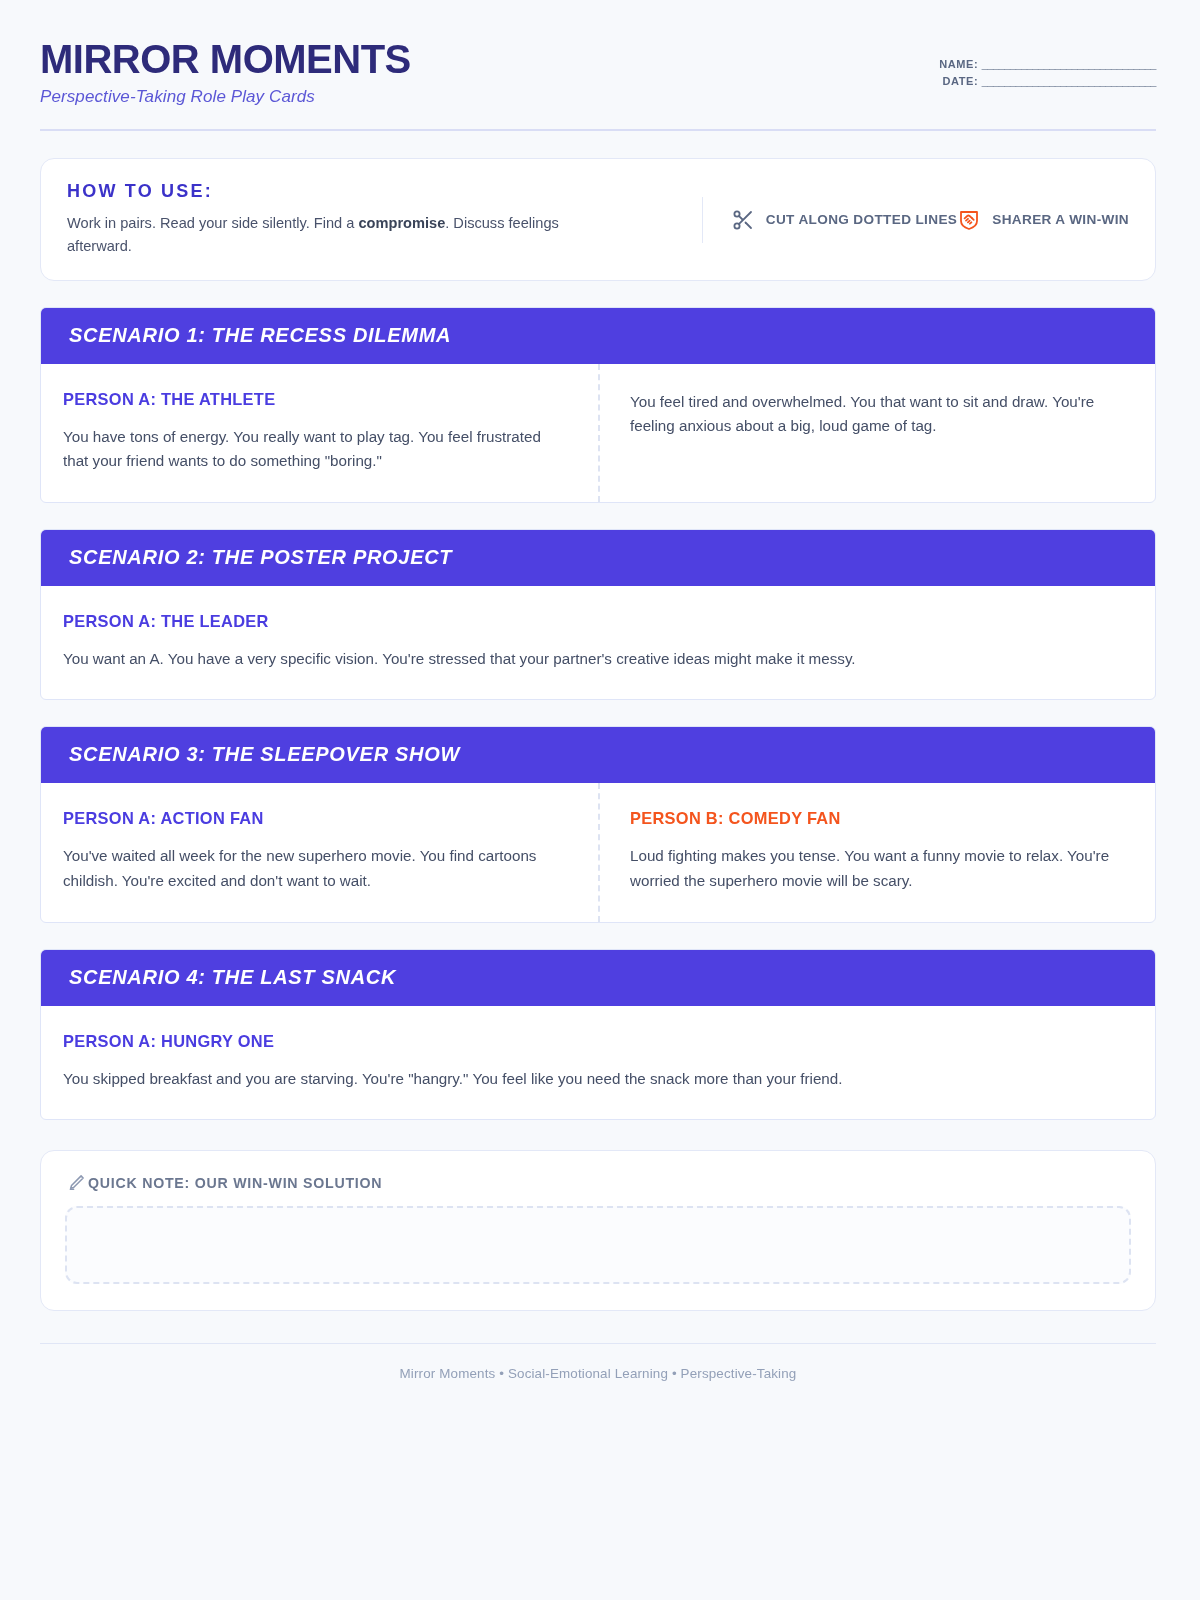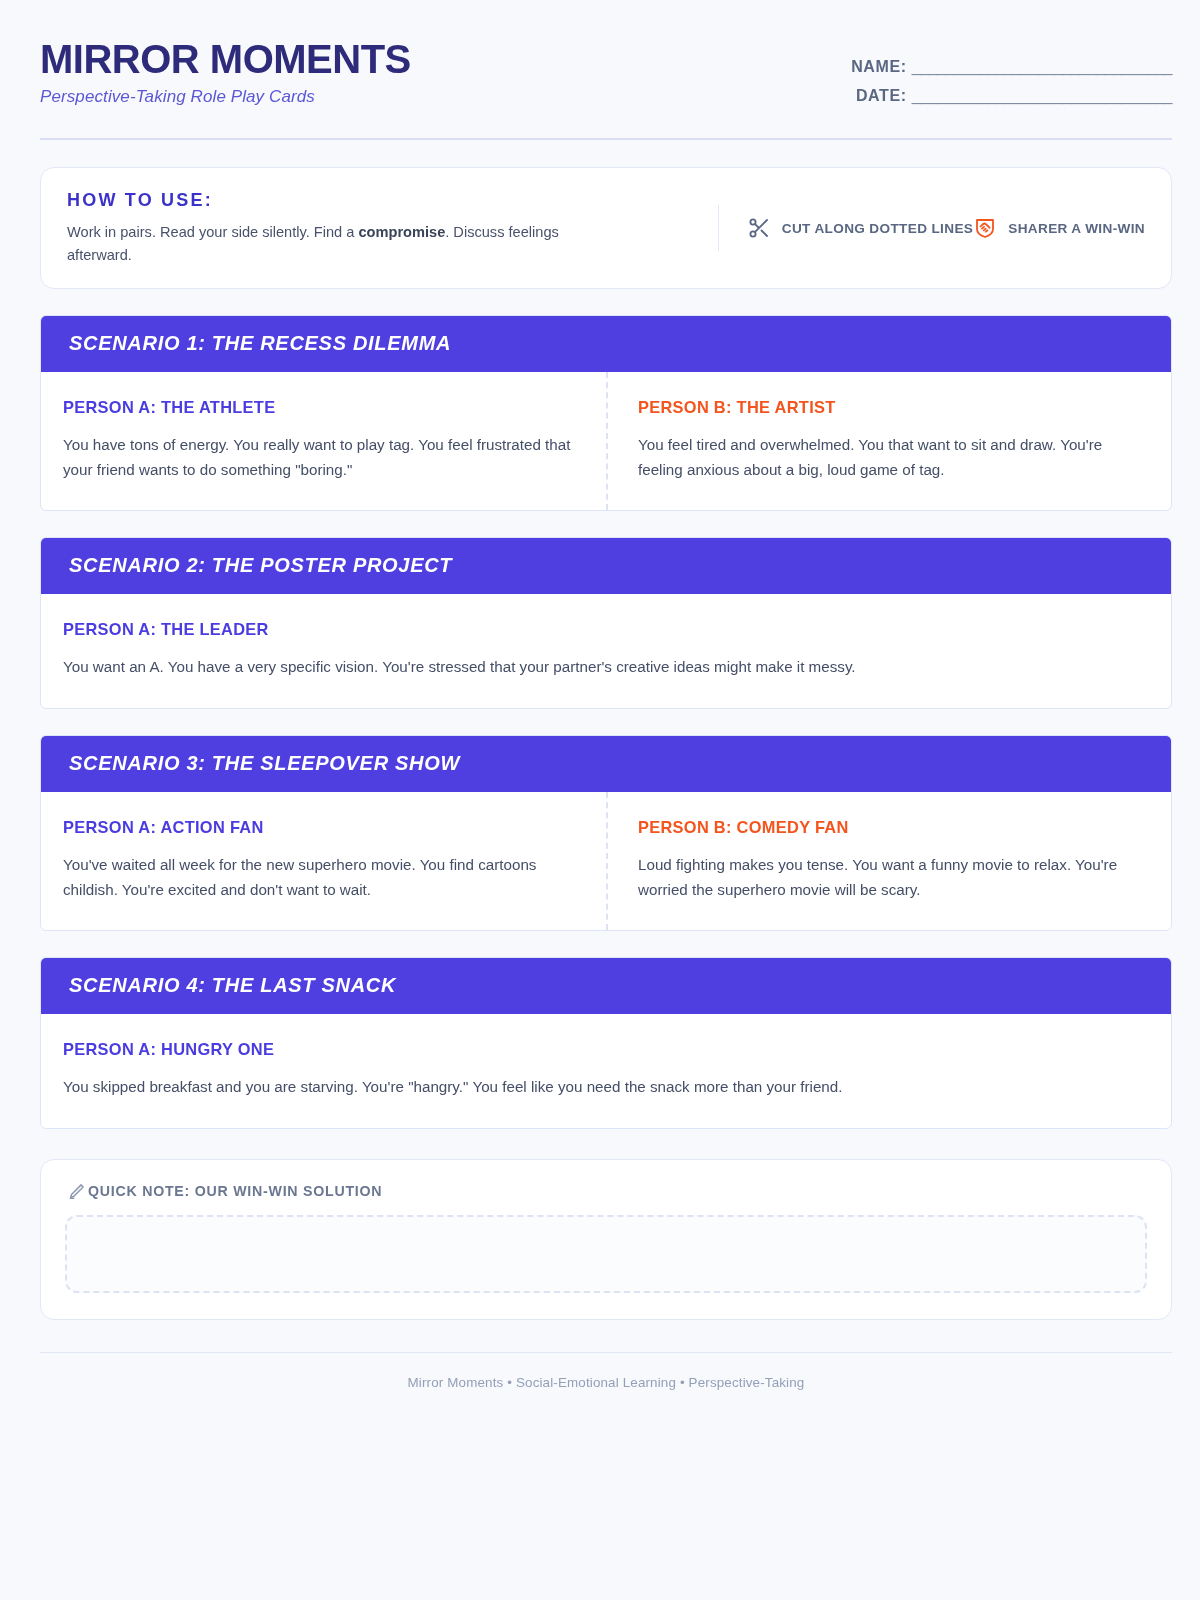--- a/index.html
+++ b/index.html
@@ -8,21 +8,21 @@
     width: 1200px;
     height: 1600px;
     background: #f7f9fc;
     font-family: "Liberation Sans", sans-serif;
     -webkit-font-smoothing: antialiased;
   }
 
   .page {
     width: 1200px;
     min-height: 1600px;
-    padding: 38px 28px 0 40px;
+    padding: 38px 44px 0 40px;
     background: #f7f9fc;
   }
 
   
   .header {
     display: flex;
     align-items: flex-start;
     justify-content: space-between;
     padding: 0 0 22px 0;
     border-bottom: 2px solid #d9ddf5;
@@ -41,25 +41,25 @@
     font-style: italic;
     font-weight: 500;
     color: #5b57d6;
     letter-spacing: 0.1px;
   }
   .meta-block {
     padding-top: 20px;
     text-align: right;
   }
   .meta-row {
-    font-size: 16px;
+    font-size: 11px;
     font-weight: 700;
     letter-spacing: 0.6px;
     color: #5a6782;
-    margin-bottom: 11px;
+    margin-bottom: 5px;
     white-space: nowrap;
   }
   .meta-row .rule {
     display: inline-block;
     letter-spacing: -0.5px;
     font-weight: 400;
     color: #7b879d;
   }
 
   
@@ -253,21 +253,20 @@
   </div>
 
   <div class="scenario">
     <div class="scenario-bar">SCENARIO 1: THE RECESS DILEMMA</div>
     <div class="scenario-body">
       <div class="role left">
         <div class="role-title a">PERSON A: THE ATHLETE</div>
         <div class="role-text">You have tons of energy. You really want to play tag. You feel frustrated that your friend wants to do something "boring."</div>
       </div>
       <div class="role right">
-        <div class="role-title b">PERSON B: THE ARTIST</div>
         <div class="role-text">You feel tired and overwhelmed. You that want to sit and draw. You're feeling anxious about a big, loud game of tag.</div>
       </div>
     </div>
   </div>
 
   <div class="scenario">
     <div class="scenario-bar">SCENARIO 2: THE POSTER PROJECT</div>
     <div class="scenario-body">
       <div class="role left">
         <div class="role-title a">PERSON A: THE LEADER</div>

